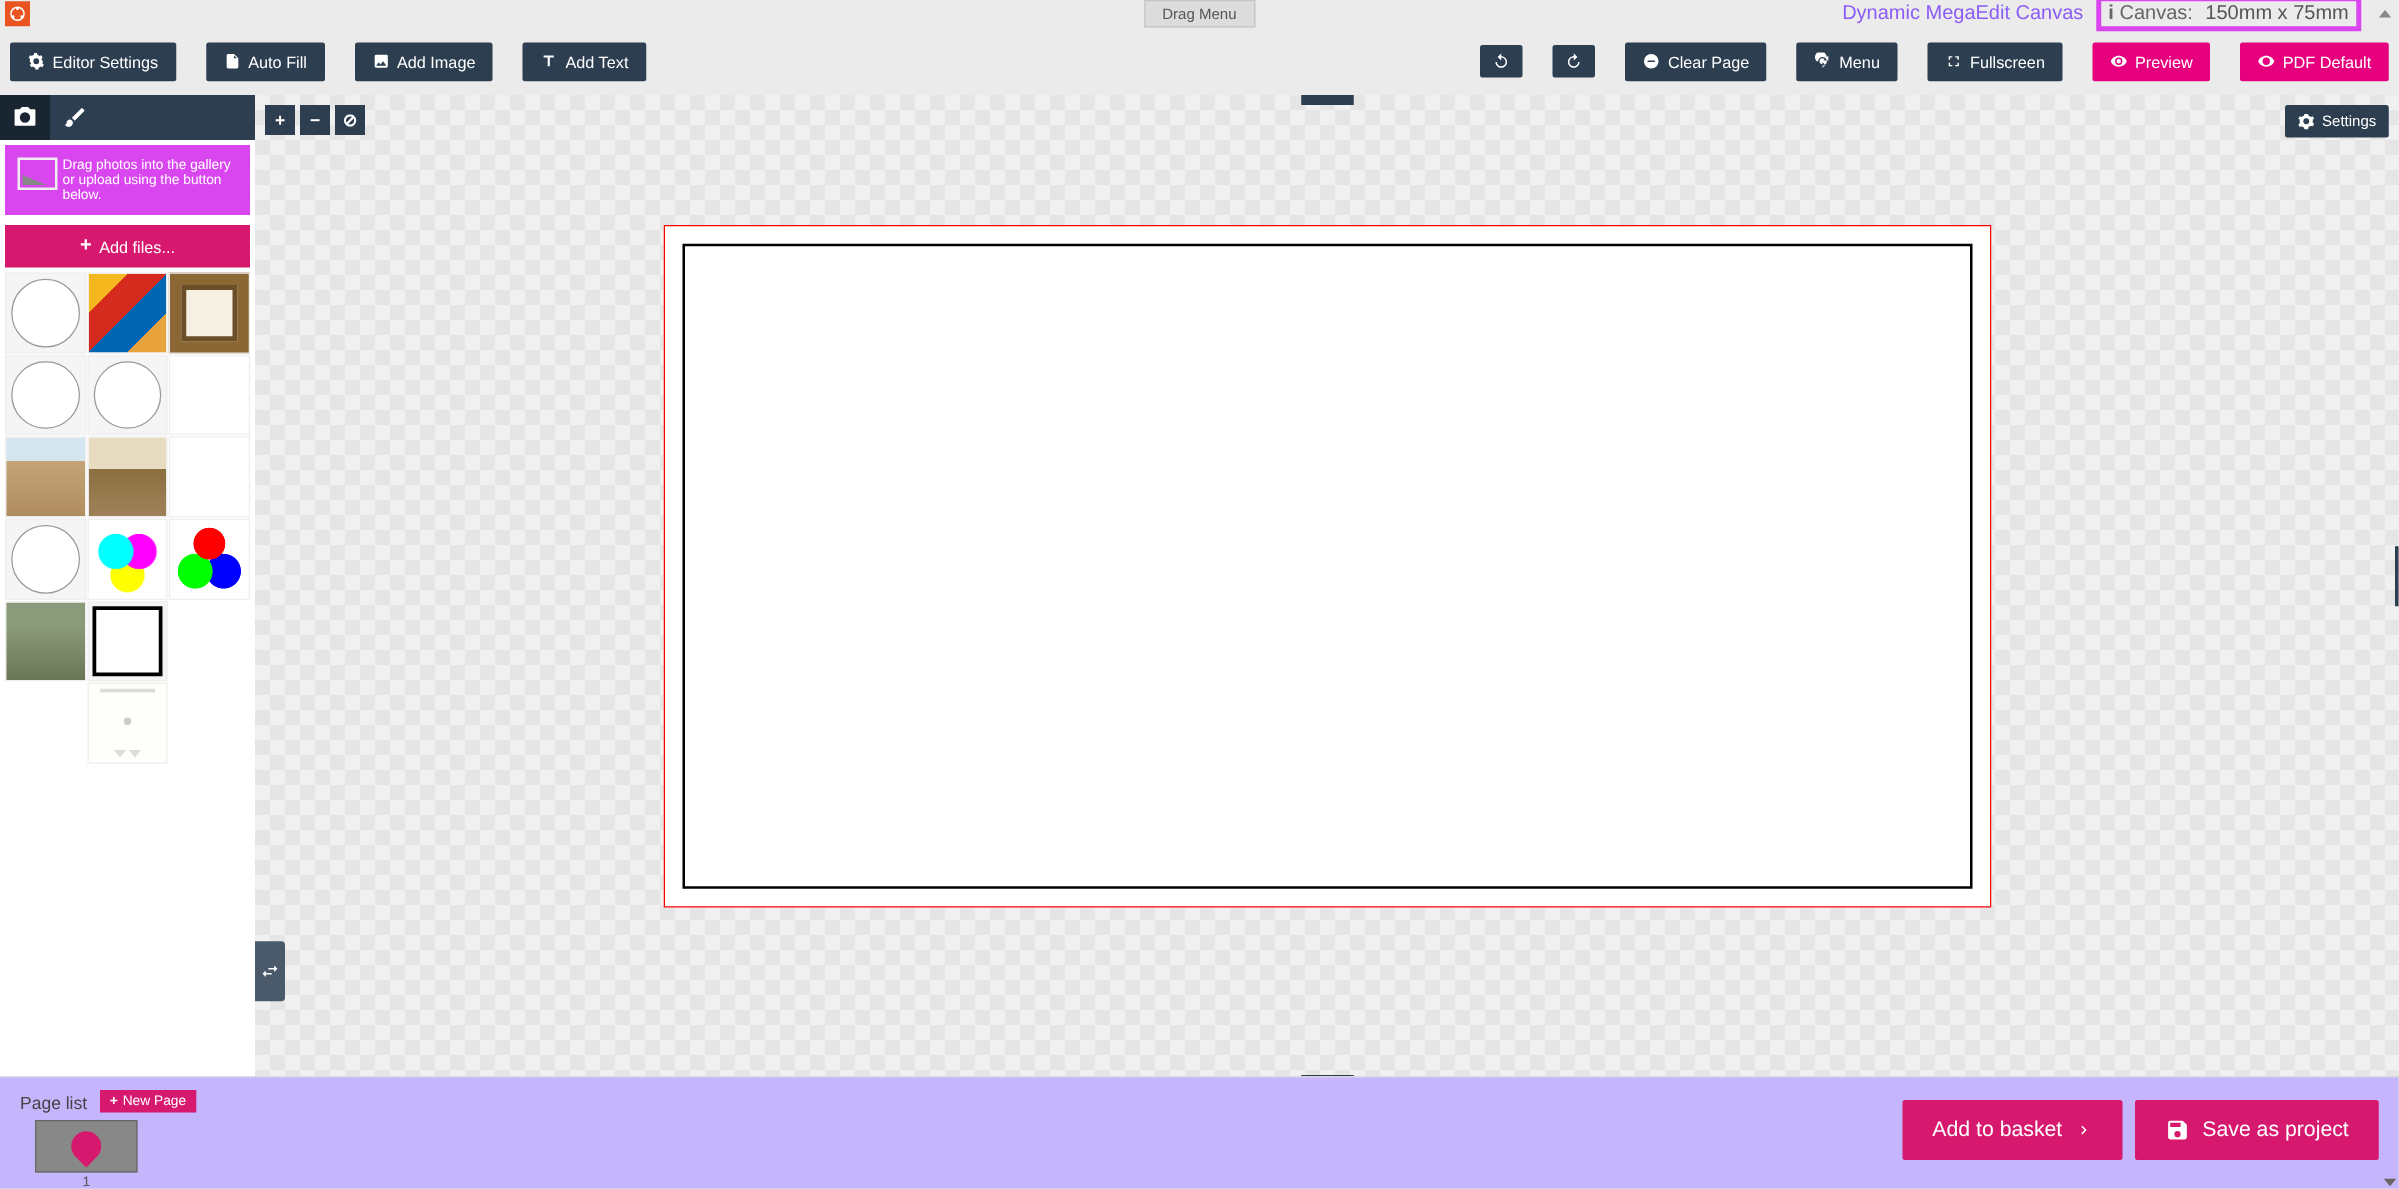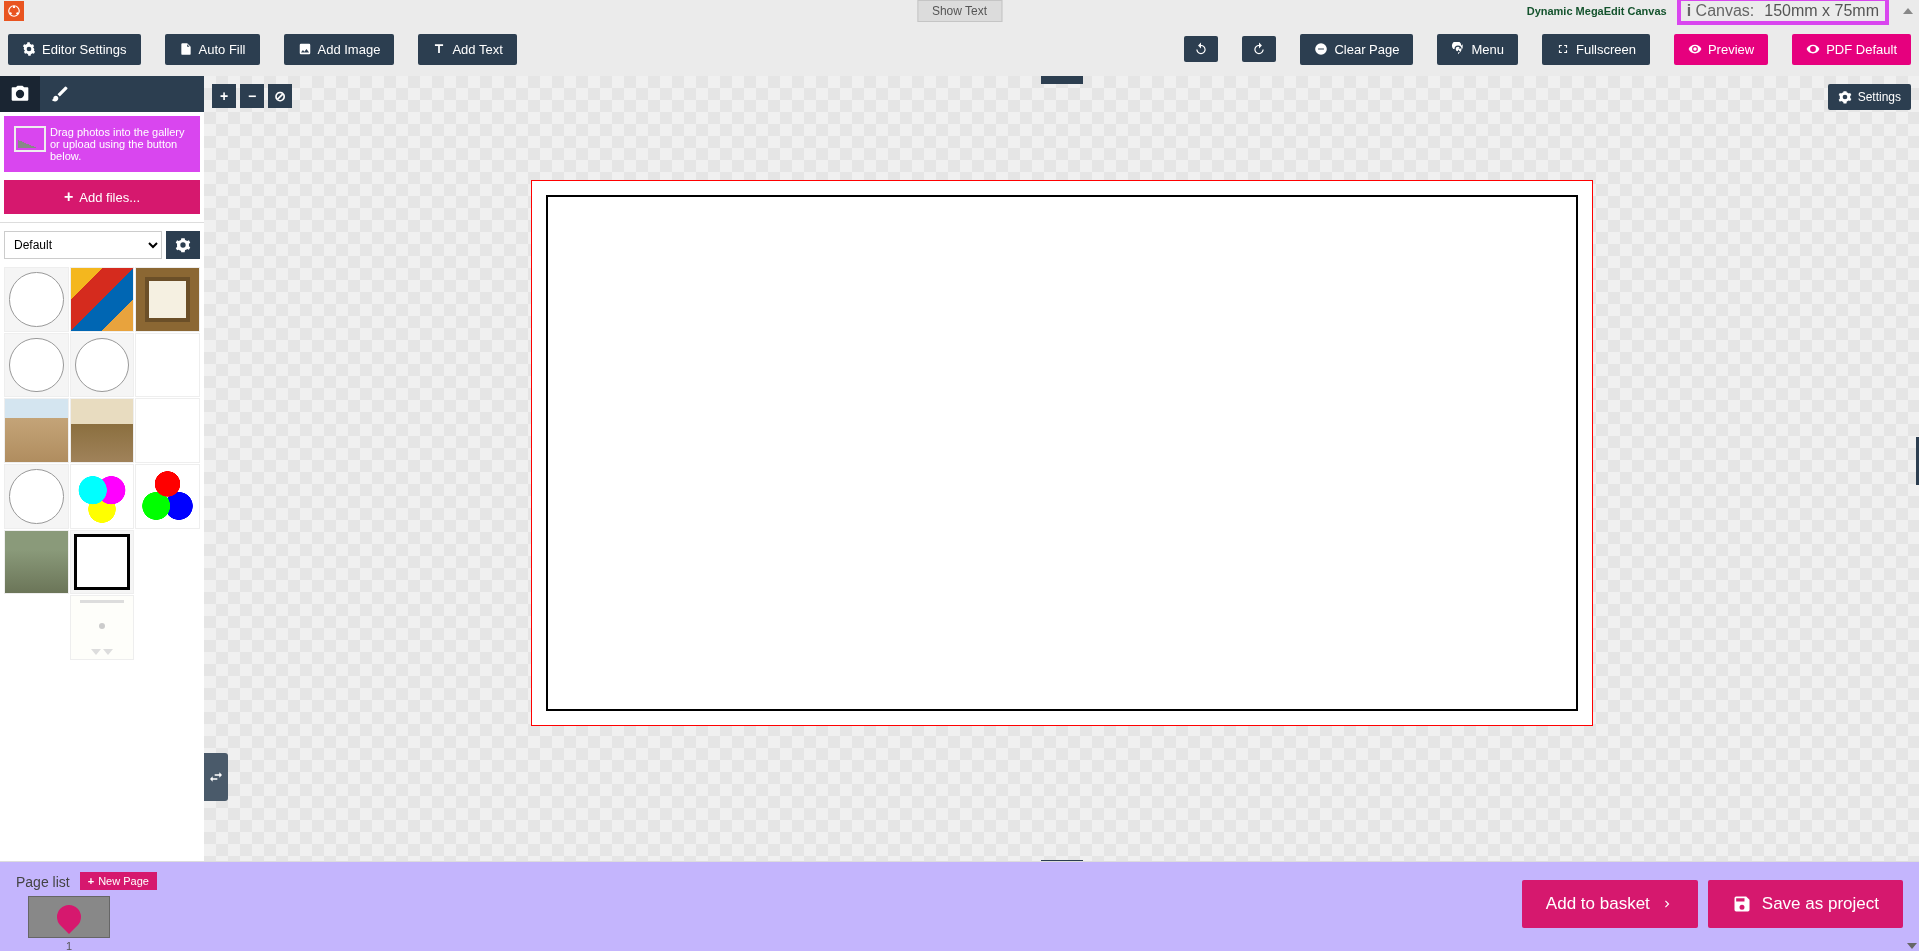--- a/index.html
+++ b/index.html
@@ -39,21 +39,21 @@
   font-size: 12px;
   cursor: pointer;
 }
 .top-right {
   position: absolute;
   right: 6px;
   display: flex;
   align-items: center;
   gap: 10px;
 }
-.app-title { color: #14532d; font-size: 11px; font-weight: bold; }
+.app-title { color: #8b5cf6; font-size: 16px; }
 .canvas-info {
   border: 4px solid #d946ef;
   padding: 1px 6px;
   font-size: 16px;
   color: #666;
   display: flex;
   gap: 10px;
   text-align: right;
 }
 .canvas-info .size { color: #555; }
@@ -450,21 +450,21 @@
 
 <div class="topbar">
   <div class="app-icon">
     <svg viewBox="0 0 24 24">
         <circle cx="12" cy="12" r="9" fill="none" stroke="#fff" stroke-width="2"></circle>
         <circle cx="12" cy="5" r="2"></circle>
         <circle cx="6" cy="16" r="2"></circle>
         <circle cx="18" cy="16" r="2"></circle>
       </svg>
   </div>
-  <button class="show-menu">Show Text</button>
+  <button class="show-menu">Drag Menu</button>
   <div class="top-right">
     <span class="app-title">Dynamic MegaEdit Canvas</span>
     <span class="canvas-info">
       <span><b>i</b> <span>Canvas:</span></span>
       <span class="size">150mm x 75mm</span>
     </span>
     <div class="collapse-arrow"></div>
   </div>
 </div>
 
@@ -552,30 +552,20 @@
       </div>
     </div>
     <div class="upload-info">
       <div class="img-icon"></div>
       <span>Drag photos into the gallery or upload using the button below.</span>
     </div>
     <button class="add-files">
       <span style="font-size:16px;font-weight:bold">+</span>
       <span>Add files...</span>
     </button>
-    <div class="select-row">
-      <select>
-        <option>Default</option>
-      </select>
-      <div class="gear-btn">
-        <svg viewBox="0 0 24 24">
-            <path d="M12 8a4 4 0 100 8 4 4 0 000-8zm9 4c0 .7-.1 1.3-.2 1.9l2.1 1.6-2 3.5-2.5-1c-1 .8-2.1 1.3-3.3 1.6L14.5 23h-5l-.6-2.4c-1.2-.3-2.3-.8-3.3-1.6l-2.5 1-2-3.5 2.1-1.6C3.1 13.3 3 12.7 3 12s.1-1.3.2-1.9L1.1 8.5l2-3.5 2.5 1c1-.8 2.1-1.3 3.3-1.6L9.5 2h5l.6 2.4c1.2.3 2.3.8 3.3 1.6l2.5-1 2 3.5-2.1 1.6c.1.6.2 1.2.2 1.9z"></path>
-          </svg>
-      </div>
-    </div>
     <div class="thumbs">
       <div class="thumb circle"></div>
       <div class="thumb stripes"></div>
       <div class="thumb frame"></div>
       <div class="thumb circle"></div>
       <div class="thumb circle"></div>
       <div class="thumb white"></div>
       <div class="thumb building"></div>
       <div class="thumb kitchen"></div>
       <div class="thumb white"></div>

